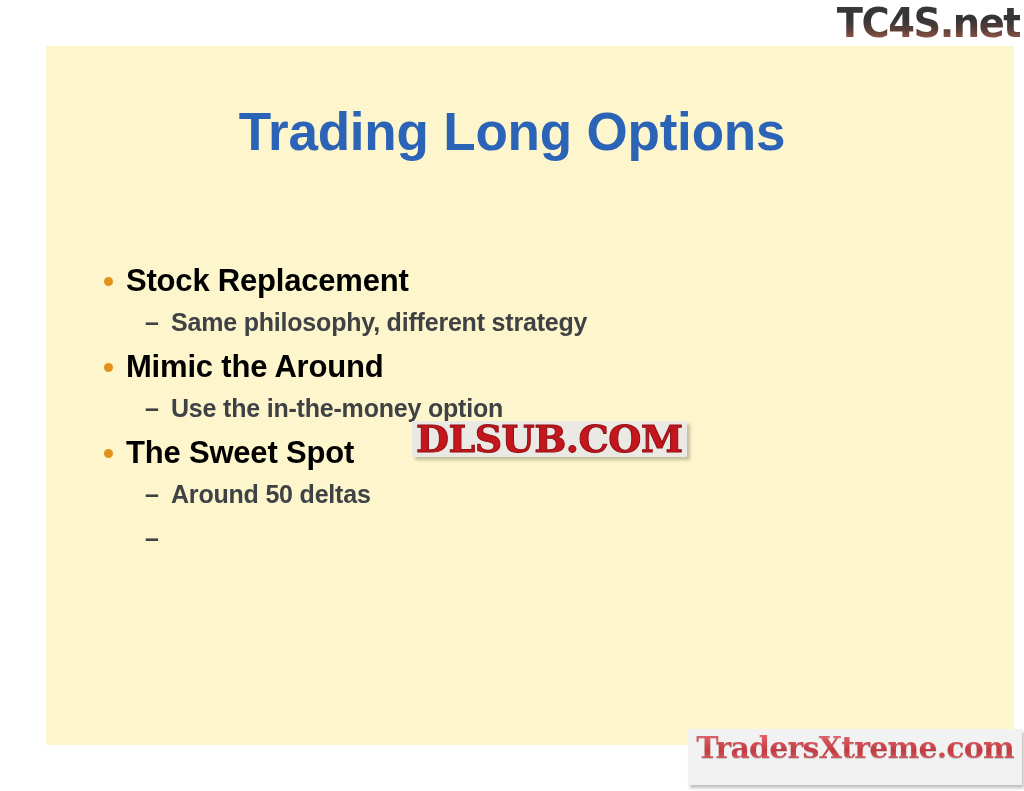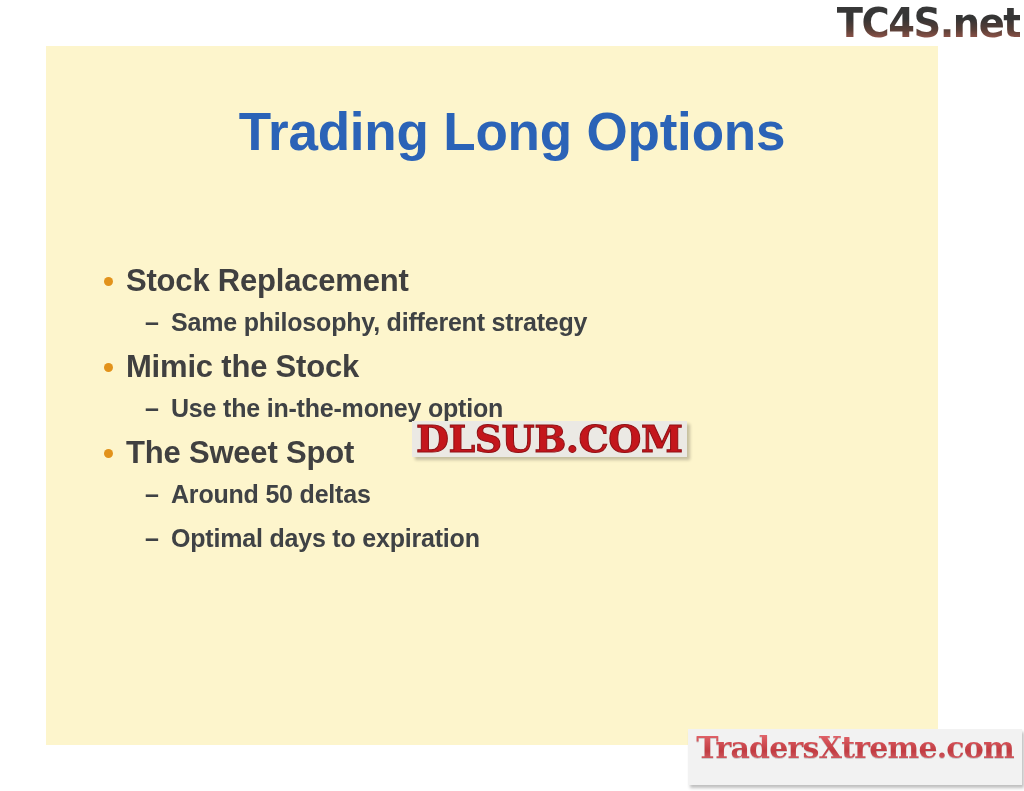--- a/index.html
+++ b/index.html
@@ -20,21 +20,21 @@
     position: absolute;
     inset: 0;
     background: #ffffff;
   }
 
   
   #slide {
     position: absolute;
     left: 46px;
     top: 46px;
-    width: 892px;
+    width: 968px;
     height: 699px;
     background: #fdf5cc;
   }
 
   
   #slide-title {
     position: absolute;
     left: 0;
     top: 58px;
     width: 932px;
@@ -75,21 +75,21 @@
   .dot {
     width: 9px;
     height: 9px;
     border-radius: 50%;
     background: #e2921b;
     display: block;
   }
   .bullet-l1-text {
     font-size: 31px;
     font-weight: bold;
-    color: #404040;
+    color: #000000;
     line-height: 38px;
     letter-spacing: -0.2px;
     white-space: nowrap;
   }
 
   .bullet-l2 {
     display: flex;
     align-items: flex-start;
     height: 42px;
   }
@@ -226,21 +226,21 @@
             </span>
           <span class="bullet-l2-text">Same philosophy, different strategy</span>
         </div>
       </div>
 
       <div class="bullet-group">
         <div class="bullet-l1">
           <span class="bullet-l1-marker">
               <span class="dot"></span>
             </span>
-          <span class="bullet-l1-text">Mimic the Stock</span>
+          <span class="bullet-l1-text">Mimic the Around</span>
         </div>
         <div class="bullet-l2">
           <span class="bullet-l2-marker">
               <span class="dash">–</span>
             </span>
           <span class="bullet-l2-text">Use the in-the-money option</span>
         </div>
       </div>
 
       <div class="bullet-group">
@@ -256,21 +256,20 @@
             </span>
           <span class="bullet-l2-text">Around 50 deltas</span>
         </div>
       </div>
 
       <div class="bullet-group">
         <div class="bullet-l2">
           <span class="bullet-l2-marker">
               <span class="dash">–</span>
             </span>
-          <span class="bullet-l2-text">Optimal days to expiration</span>
         </div>
       </div>
 
     </div>
 
     <div id="watermark">
       <span id="watermark-text">DLSUB.COM</span>
     </div>
 
   </div>

